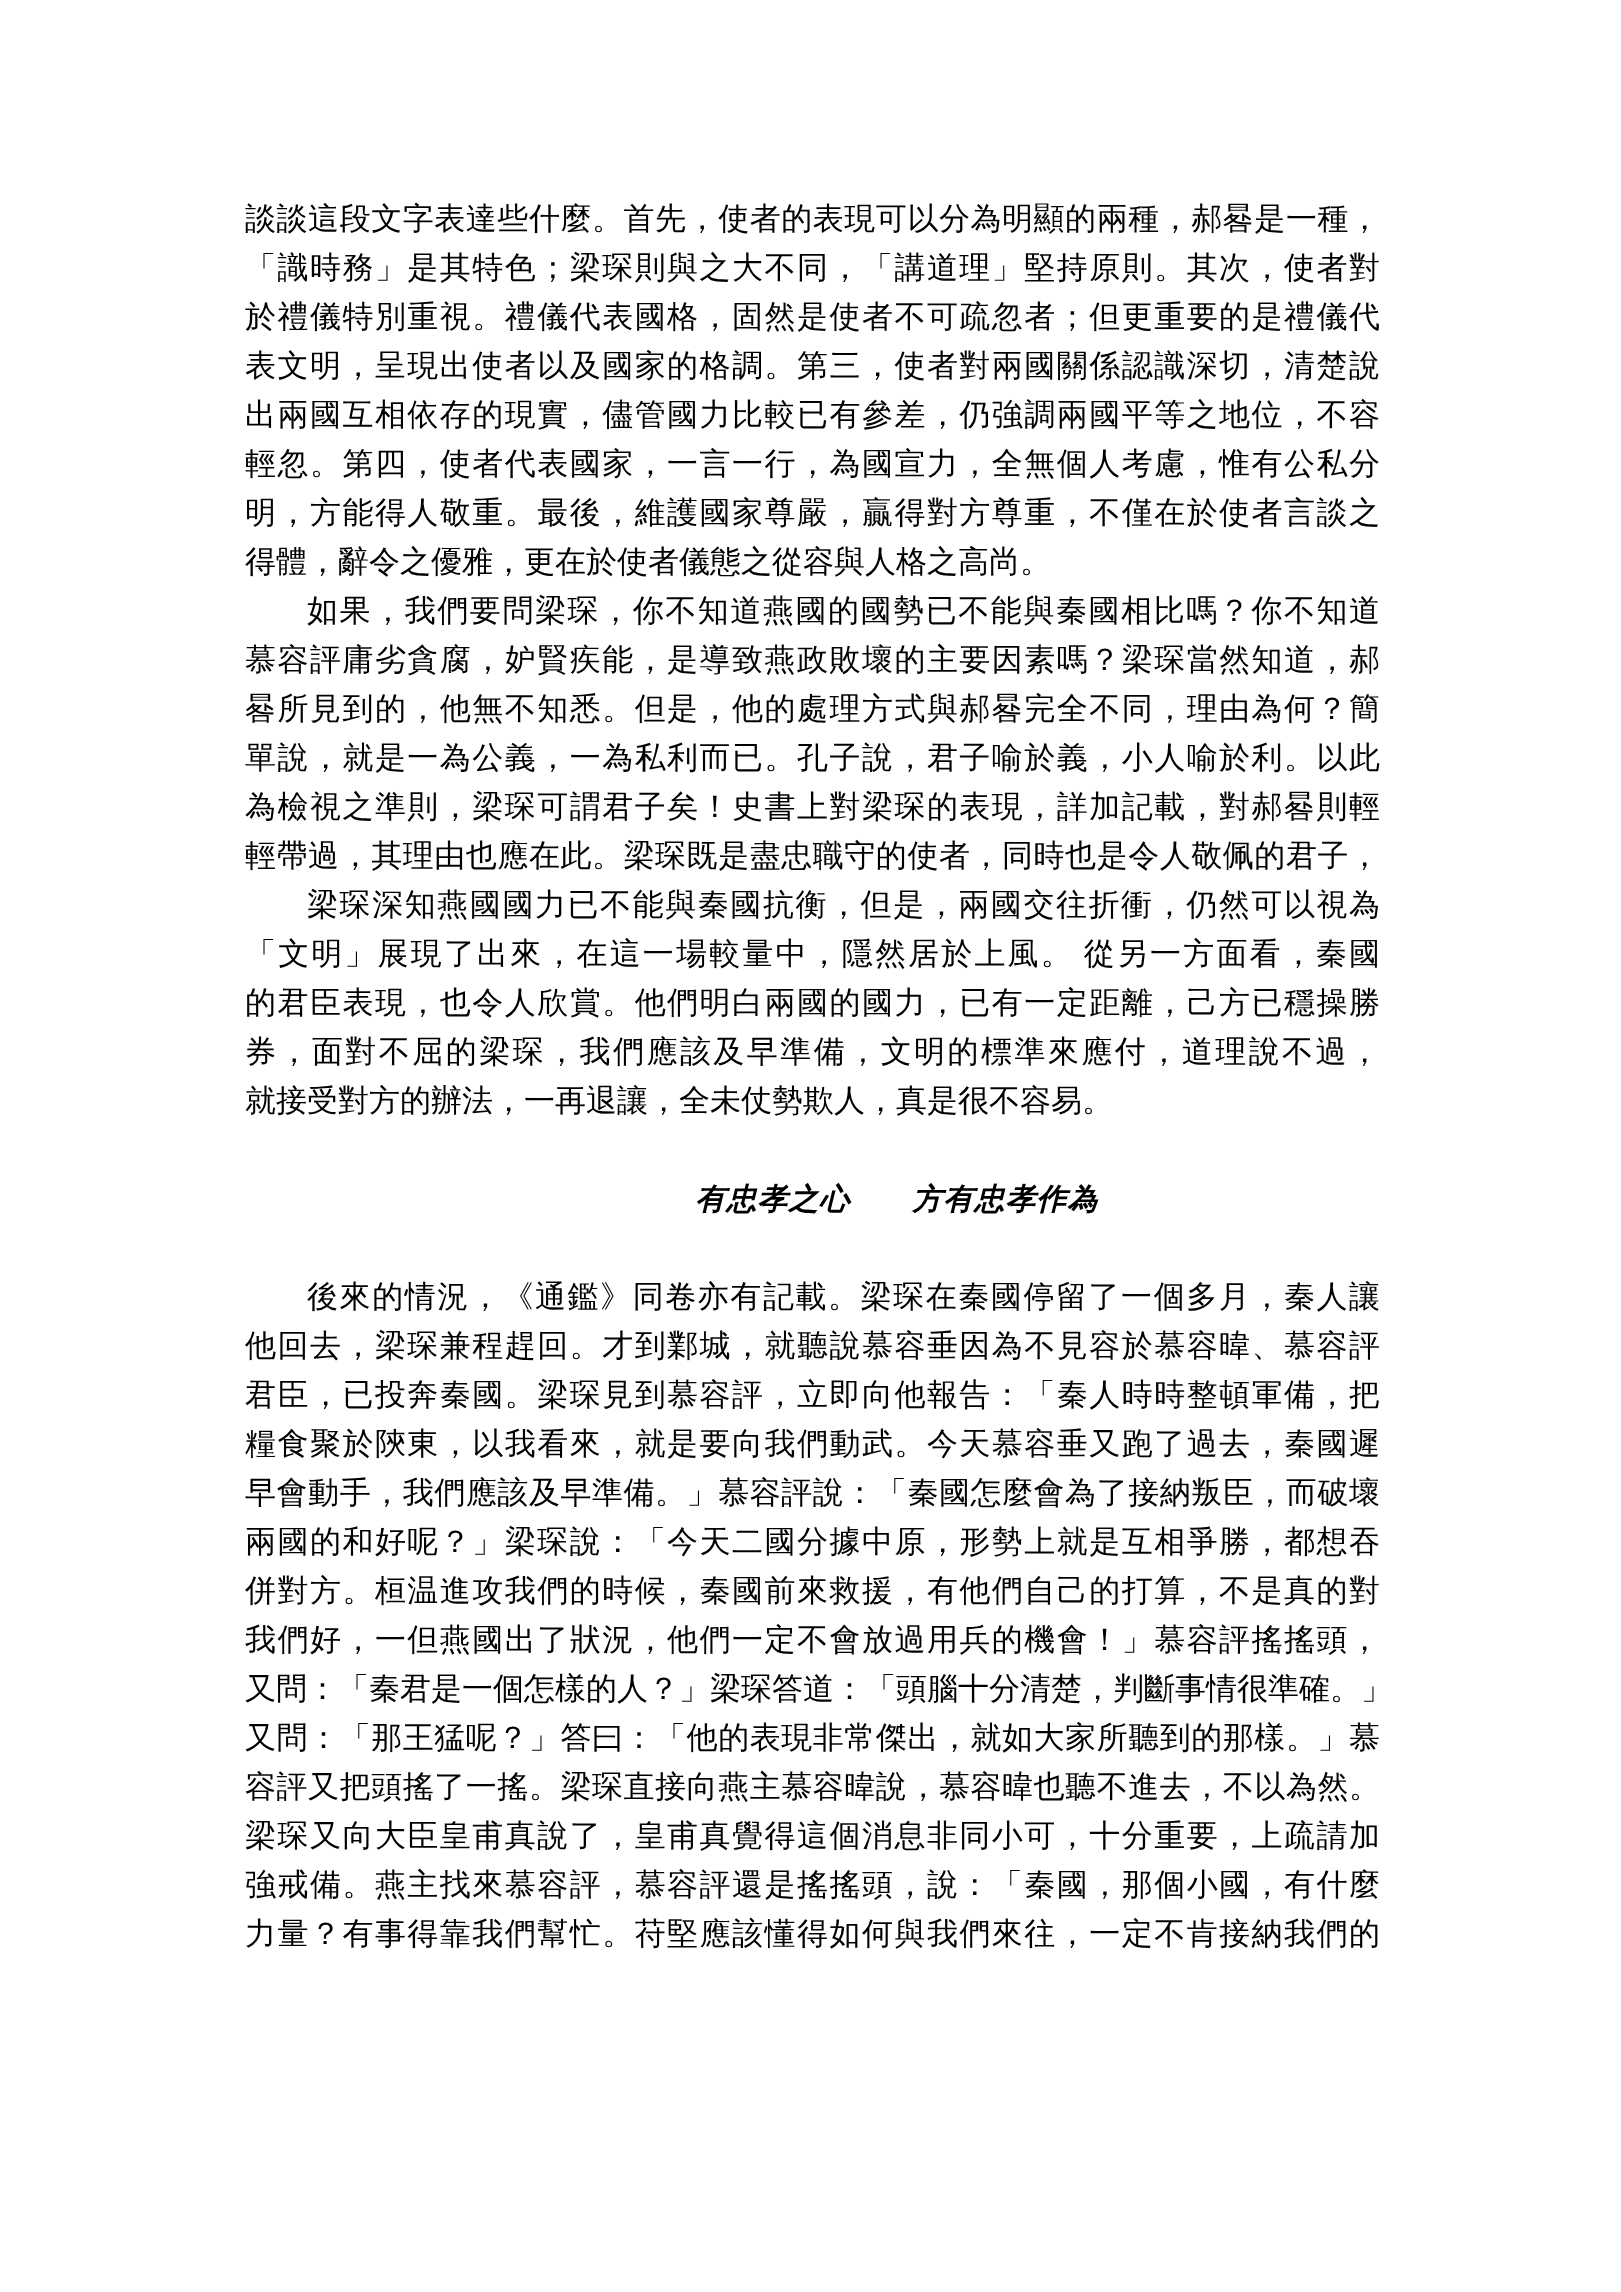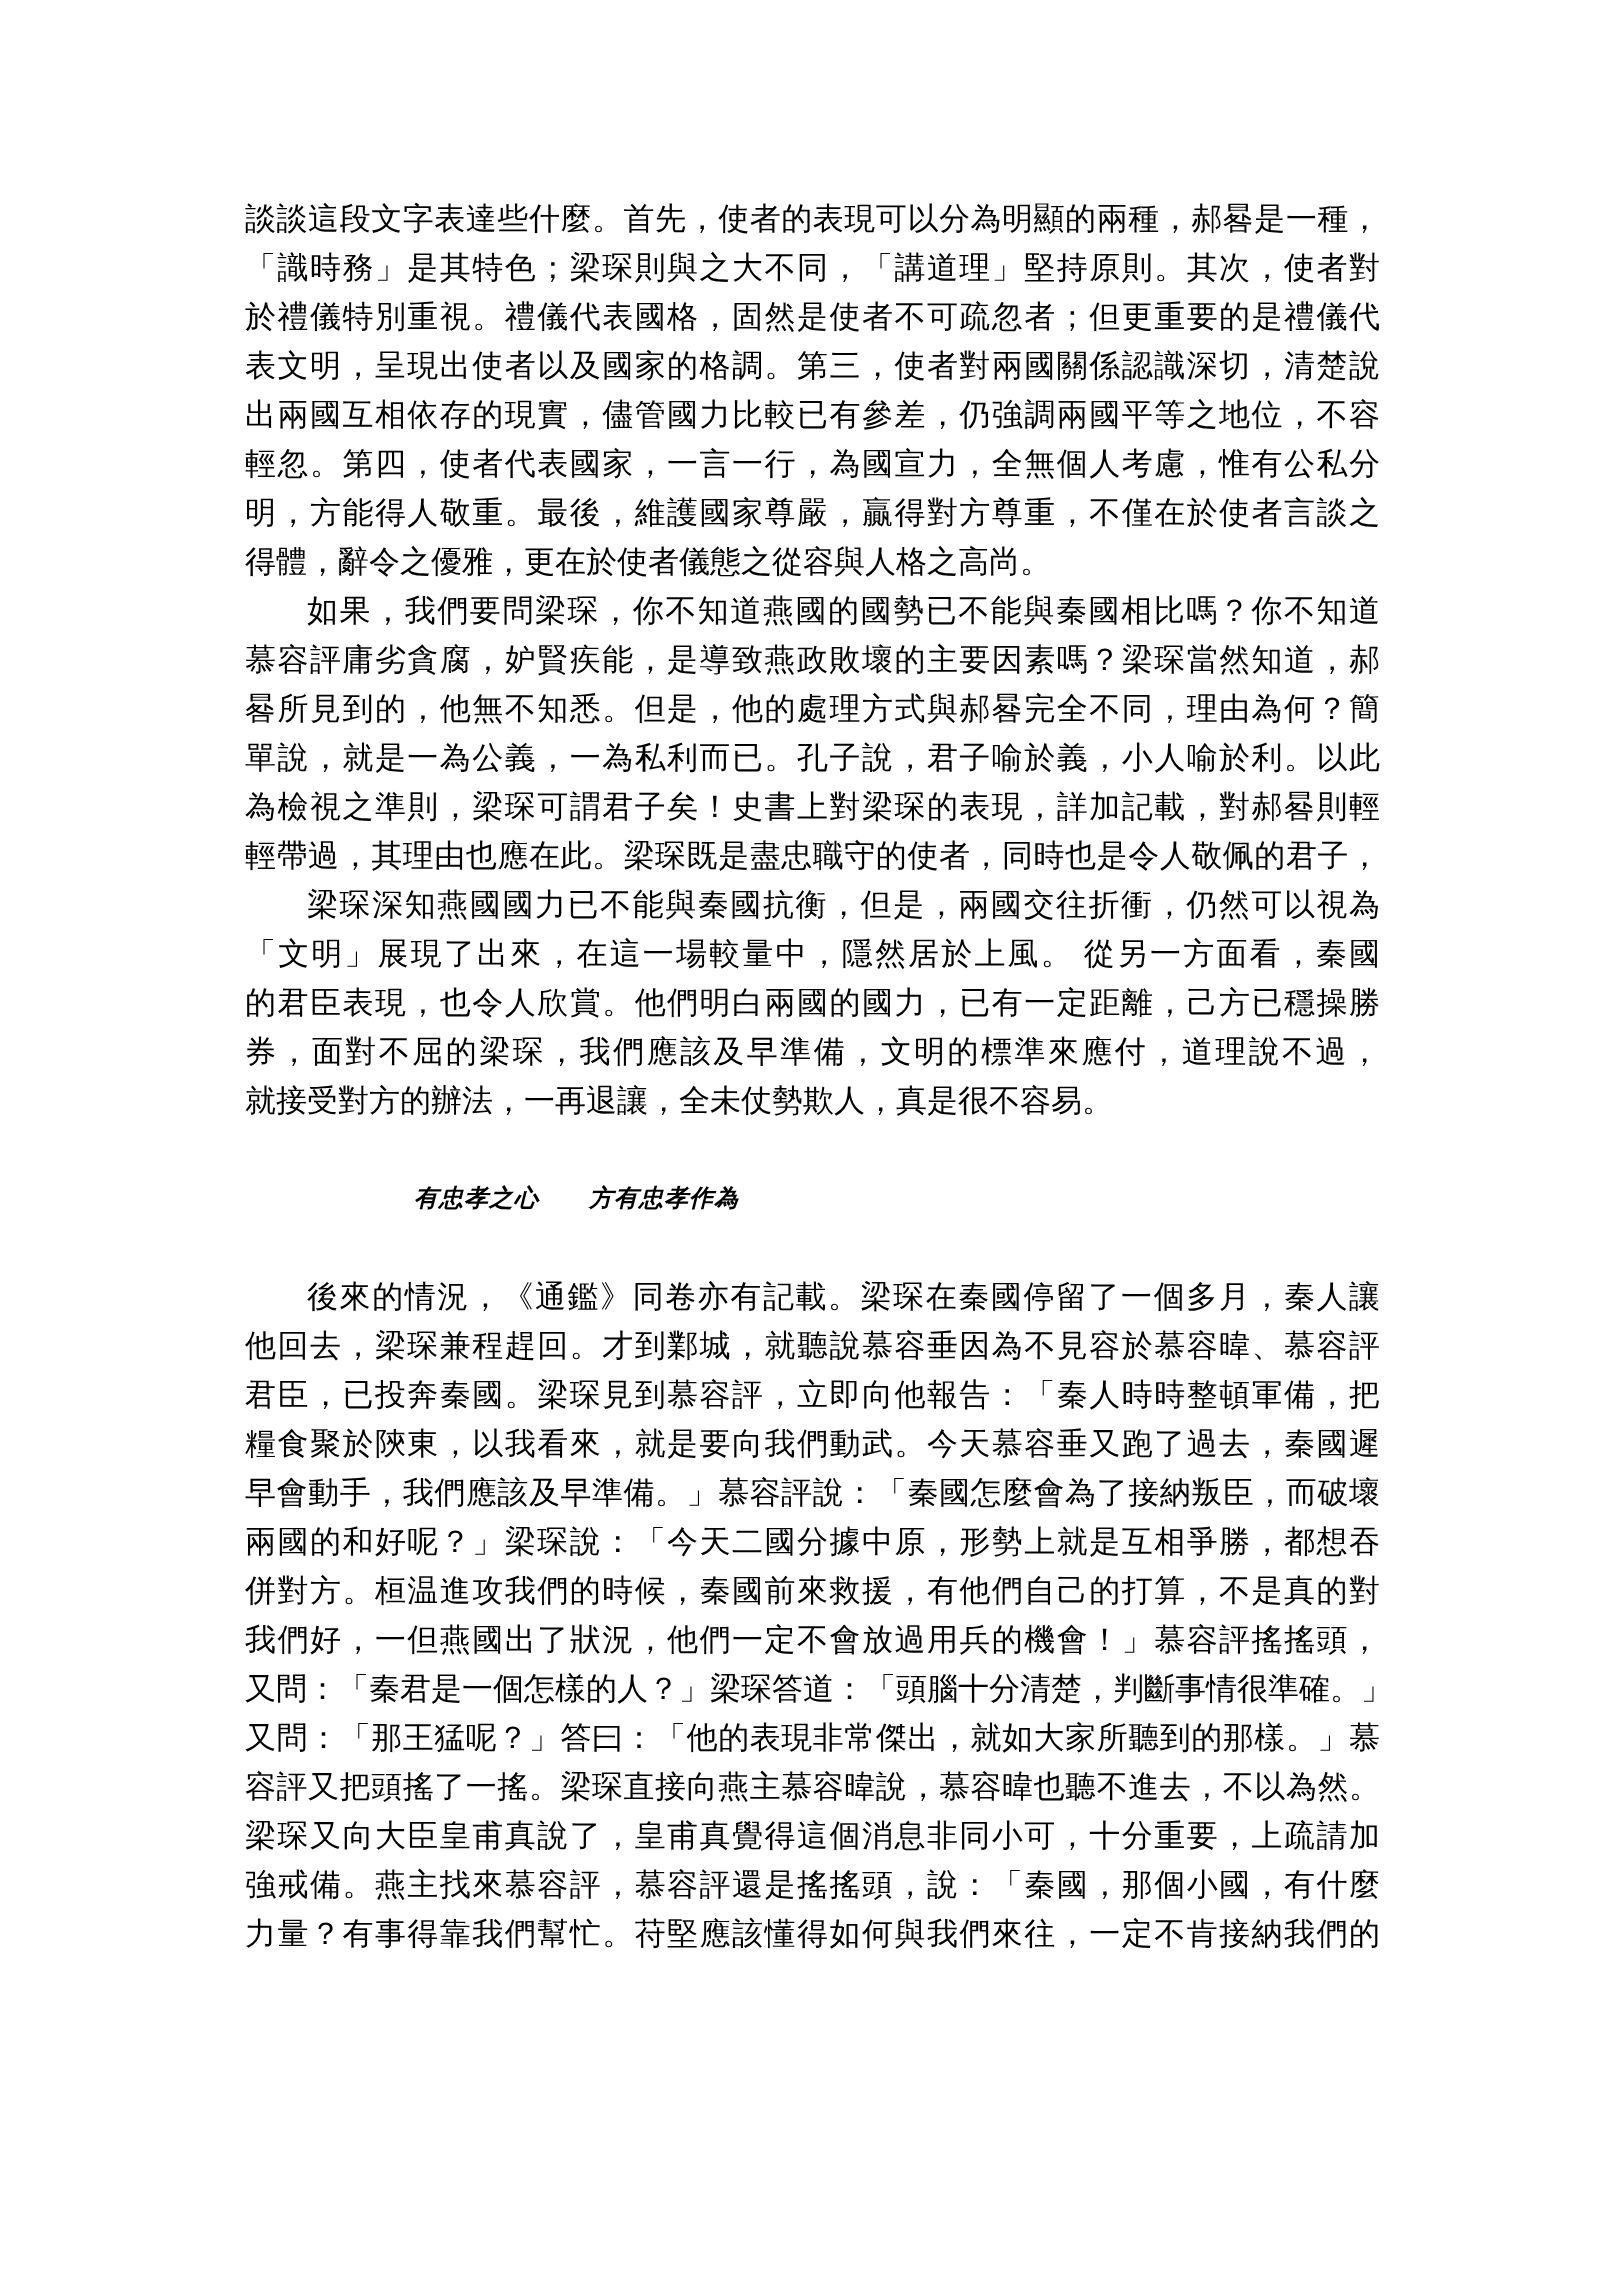--- a/index.html
+++ b/index.html
@@ -31,25 +31,26 @@
   .line.short {
     text-align: left;
     text-align-last: left;
   }
   .line.indent { text-indent: 62px; }
   .heading {
     height: 49px;
     line-height: 49px;
     margin: 49px 0;
     padding-left: 169px;
-    font-size: 24px;
+    font-size: 30px;
     font-weight: bold;
     font-style: italic;
     letter-spacing: 1px;
     white-space: nowrap;
+    text-align: center;
   }
 </style>
 </head>
 <body>
 
 <div class="page">
   <div class="text-block" id="text-block" style="color: rgb(0, 0, 0);">
       <div class="para">
         <div class="line">談談這段文字表達些什麼。首先，使者的表現可以分為明顯的兩種，郝晷是一種，</div>
         <div class="line">「識時務」是其特色；梁琛則與之大不同，「講道理」堅持原則。其次，使者對</div>

